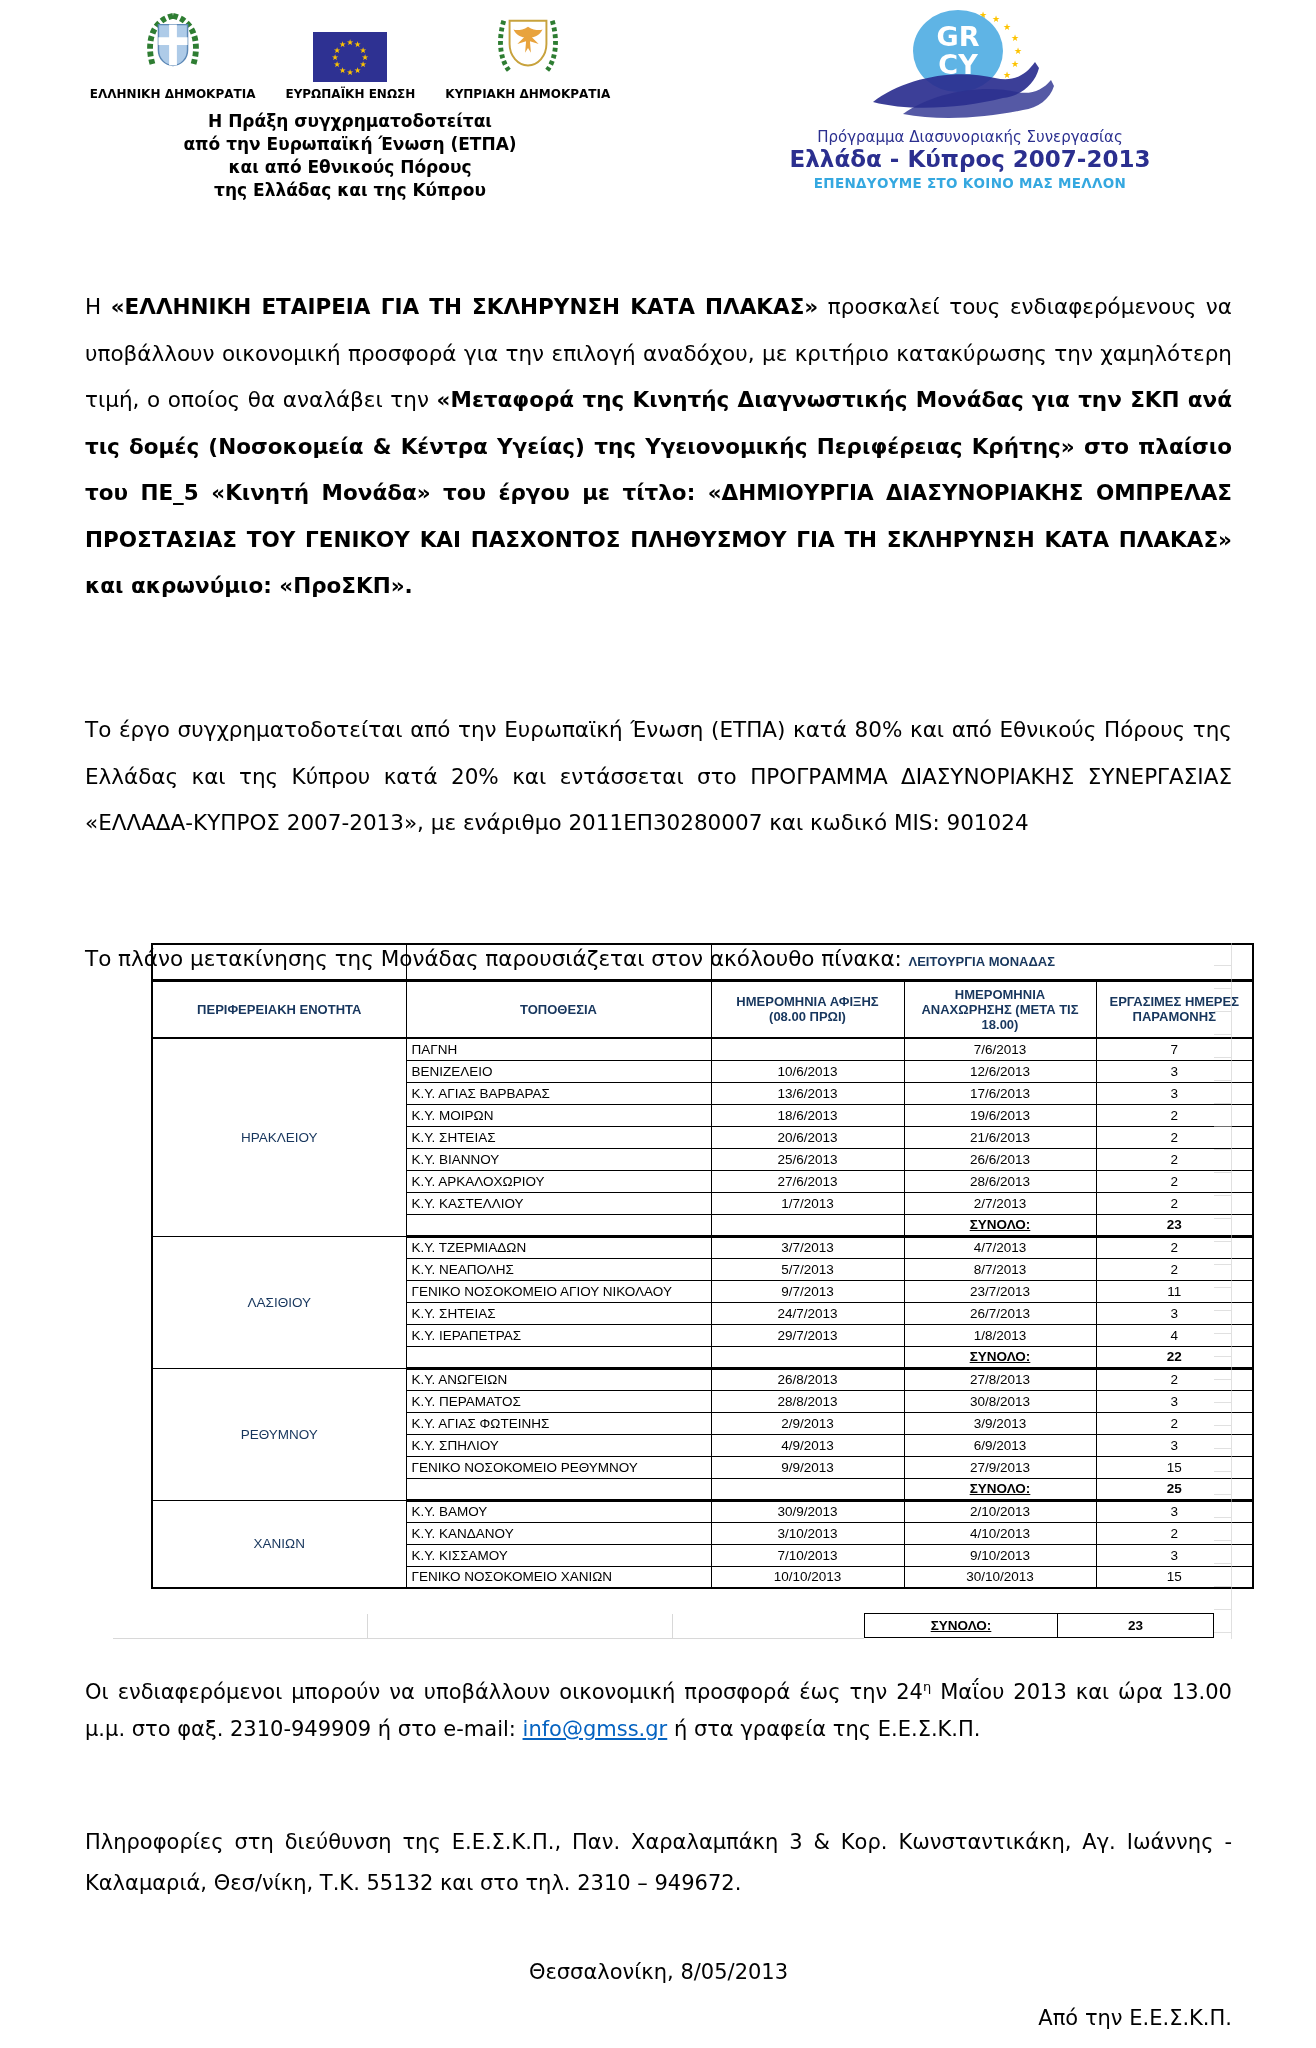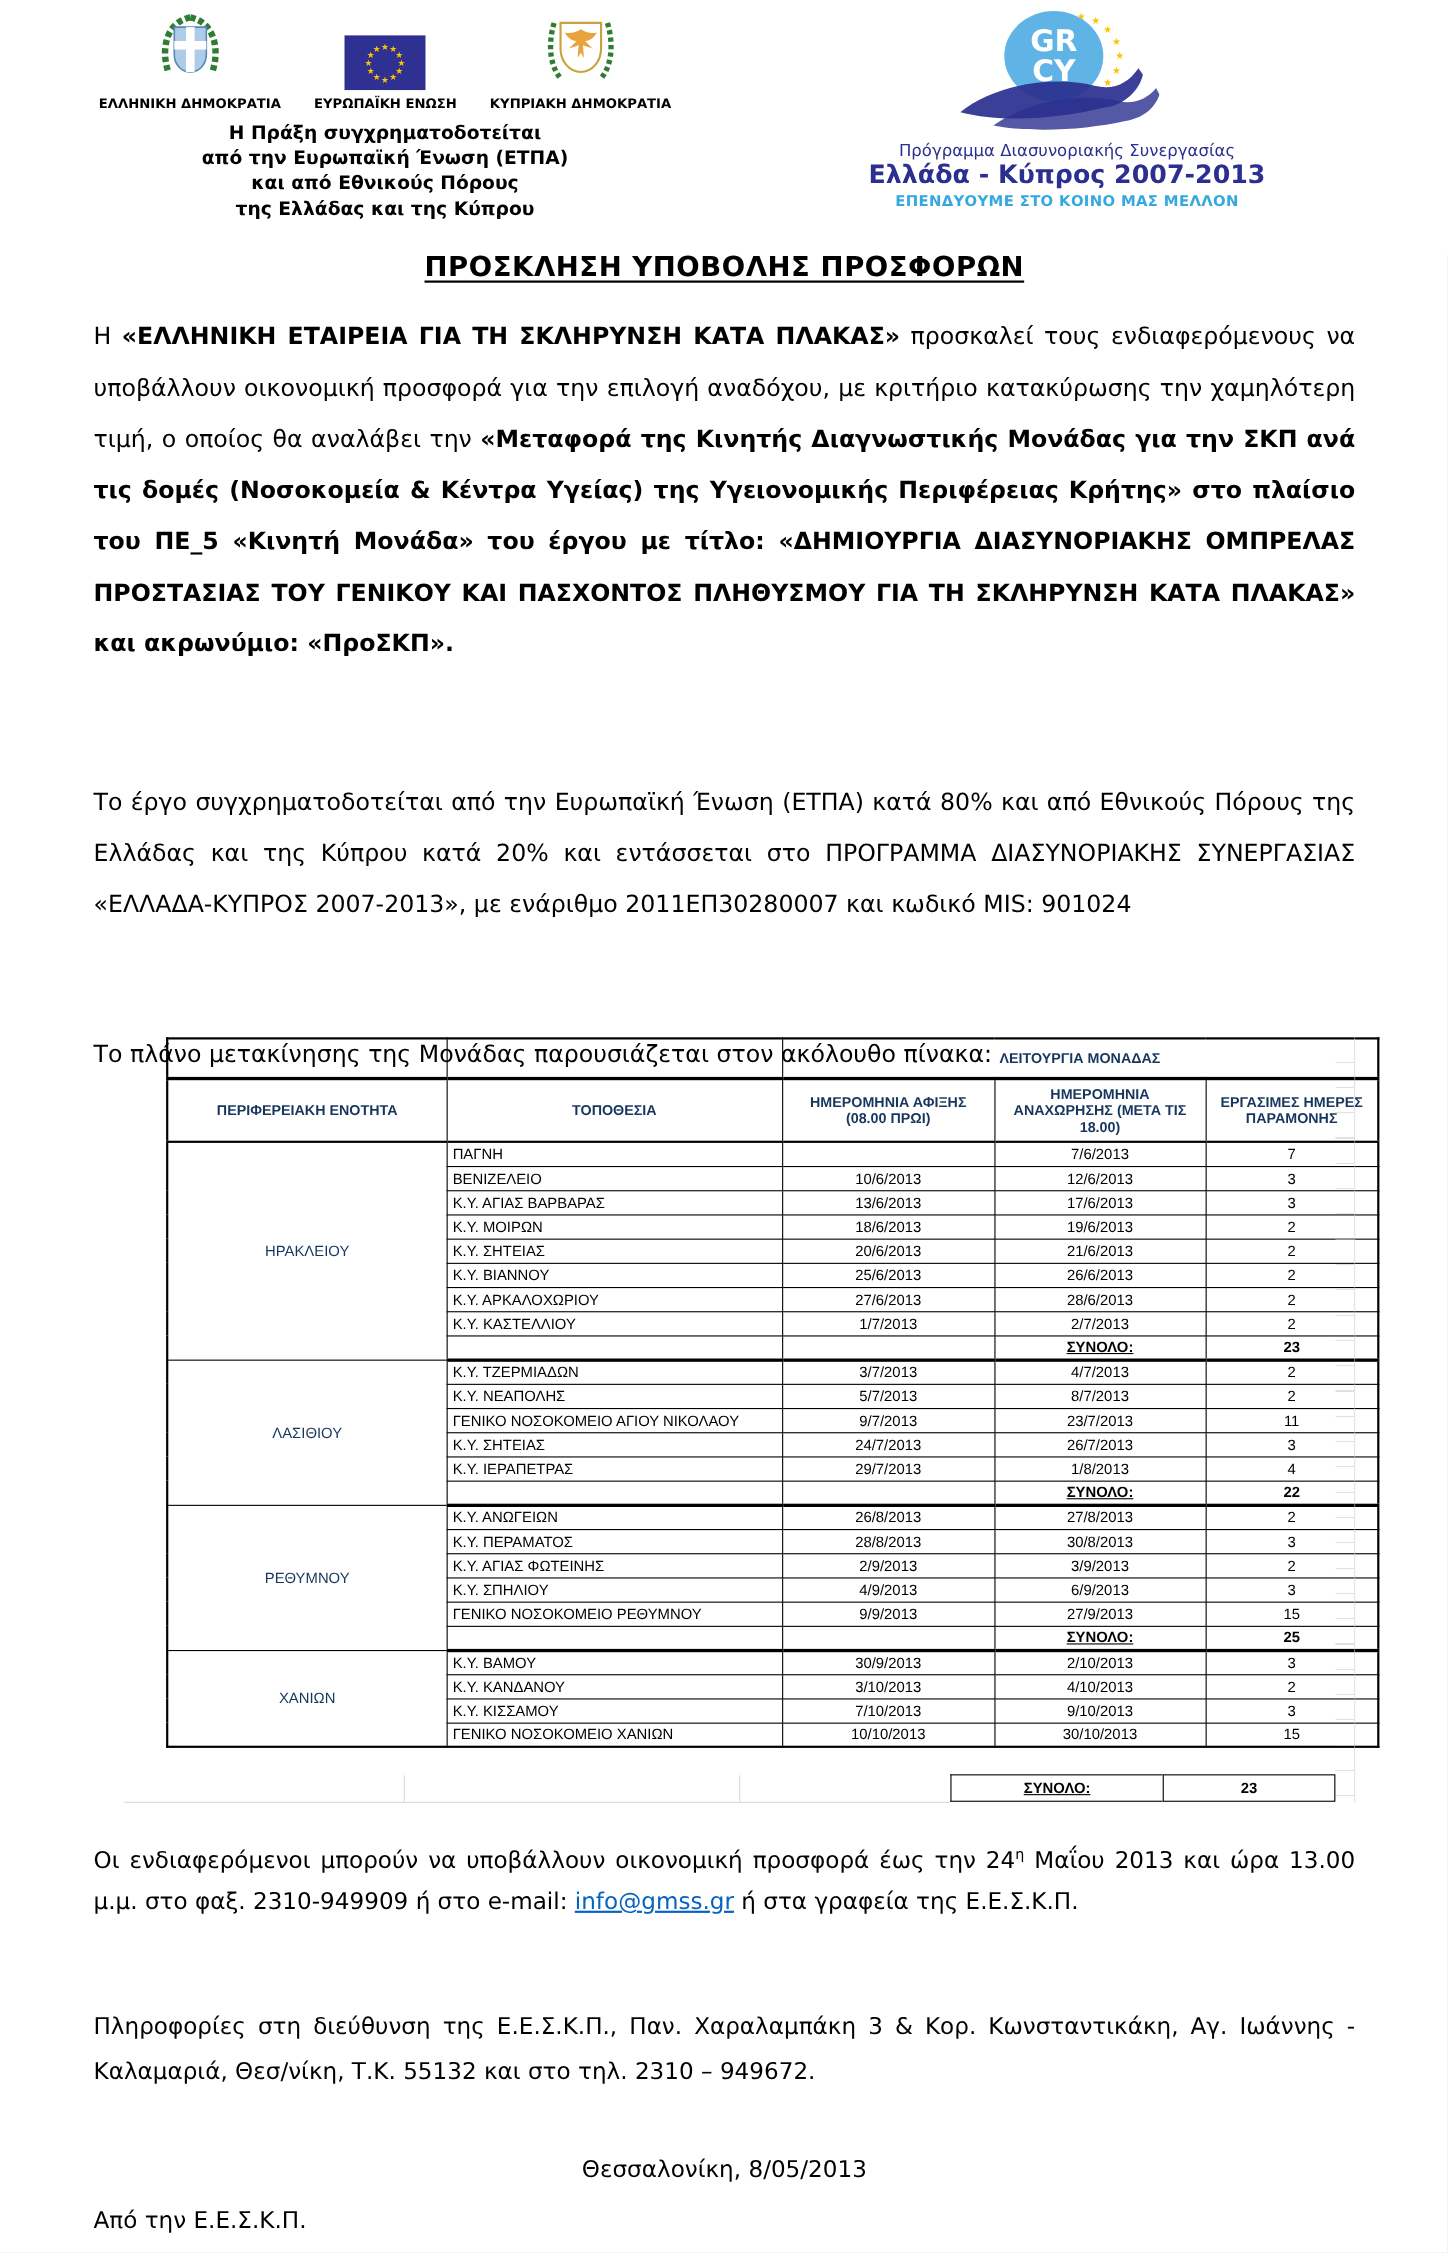--- a/index.html
+++ b/index.html
@@ -64,21 +64,21 @@
   .grid-right{position:absolute;left:1214px;top:943px;width:18px;height:696px;
       border-right:1px solid var(--gray);
       background:repeating-linear-gradient(to bottom,transparent 0 22px,var(--gray) 22px 23px);opacity:.55;}
   .grid-bottom{position:absolute;left:113px;top:1614px;width:751px;height:25px;border-bottom:1px solid var(--gray);opacity:.7;}
   .grid-bottom .vline{position:absolute;top:0;bottom:0;width:1px;background:var(--gray);}
 
   
   .f1{position:absolute;top:1668px;width:100%;font-size:21px;line-height:37px;text-align:justify;}
   .f2{position:absolute;top:1822px;width:100%;font-size:21px;line-height:41px;text-align:justify;}
   .fdate{position:absolute;top:1960px;width:100%;text-align:center;font-size:21px;}
-  .fsign{position:absolute;top:2006px;width:100%;text-align:left;font-size:21px;}
+  .fsign{position:absolute;top:2006px;width:100%;text-align:right;font-size:21px;}
 </style>
 </head>
 <body>
 
 <div class="page">
 
   <div class="hl">
     <div class="logos-row">
       <figure class="logo-fig">
         <svg width="68" height="72" viewBox="0 0 70 72">
@@ -144,21 +144,20 @@
       <text x="103" y="68" font-family="DejaVu Sans" font-weight="bold" font-size="27" fill="#fff" text-anchor="middle">CY</text>
       <path d="M18,96 C48,72 100,62 140,72 C158,76 170,70 180,56 L184,62 C180,78 166,90 148,92 C108,102 56,106 18,96 Z" fill="var(--pdark)" opacity="0.92"></path>
       <path d="M48,108 C78,86 128,78 162,86 C176,89 188,84 196,74 L199,80 C195,93 183,102 168,104 C132,112 84,115 48,108 Z" fill="var(--pdark)" opacity="0.8"></path>
     </svg>
     <div class="prog1">Πρόγραμμα Διασυνοριακής Συνεργασίας</div>
     <div class="prog2">Ελλάδα - Κύπρος 2007-2013</div>
     <div class="prog3">ΕΠΕΝΔΥΟΥΜΕ ΣΤΟ ΚΟΙΝΟ ΜΑΣ ΜΕΛΛΟΝ</div>
   </div>
 
   <div class="content">
-    <div class="title">ΠΡΟΣΚΛΗΣΗ ΥΠΟΒΟΛΗΣ ΠΡΟΣΦΟΡΩΝ</div>
     <p class="para p1"><span>Η </span><span class="b">«ΕΛΛΗΝΙΚΗ ΕΤΑΙΡΕΙΑ ΓΙΑ ΤΗ ΣΚΛΗΡΥΝΣΗ ΚΑΤΑ ΠΛΑΚΑΣ»</span><span> προσκαλεί τους ενδιαφερόμενους να υποβάλλουν οικονομική προσφορά για την επιλογή αναδόχου, με κριτήριο κατακύρωσης την χαμηλότερη τιμή, ο οποίος θα αναλάβει την </span><span class="b">«Μεταφορά της Κινητής Διαγνωστικής Μονάδας για την ΣΚΠ ανά τις δομές (Νοσοκομεία &amp; Κέντρα Υγείας) της Υγειονομικής Περιφέρειας Κρήτης» στο πλαίσιο του ΠΕ_5 «Κινητή Μονάδα» του έργου με τίτλο: «ΔΗΜΙΟΥΡΓΙΑ ΔΙΑΣΥΝΟΡΙΑΚΗΣ ΟΜΠΡΕΛΑΣ ΠΡΟΣΤΑΣΙΑΣ ΤΟΥ ΓΕΝΙΚΟΥ ΚΑΙ ΠΑΣΧΟΝΤΟΣ ΠΛΗΘΥΣΜΟΥ ΓΙΑ ΤΗ ΣΚΛΗΡΥΝΣΗ ΚΑΤΑ ΠΛΑΚΑΣ» και ακρωνύμιο: «ΠροΣΚΠ».</span></p>
     <p class="para p2">Το έργο συγχρηματοδοτείται  από την Ευρωπαϊκή Ένωση (ΕΤΠΑ) κατά 80% και από Εθνικούς Πόρους της Ελλάδας και της Κύπρου κατά 20% και εντάσσεται στο ΠΡΟΓΡΑΜΜΑ ΔΙΑΣΥΝΟΡΙΑΚΗΣ ΣΥΝΕΡΓΑΣΙΑΣ «ΕΛΛΑΔΑ-ΚΥΠΡΟΣ 2007-2013», με ενάριθμο 2011ΕΠ30280007 και κωδικό MIS: 901024</p>
     <p class="para p3">Το πλάνο μετακίνησης της Μονάδας παρουσιάζεται στον ακόλουθο πίνακα:</p>
 
     <div class="f1 para"><span>Οι ενδιαφερόμενοι μπορούν να υποβάλλουν οικονομική προσφορά έως την 24</span><sup>η</sup><span> Μαΐου 2013 και ώρα 13.00 μ.μ. στο φαξ. 2310-949909 ή στο e-mail: </span><a class="link" href="#">info@gmss.gr</a><span> ή στα γραφεία της Ε.Ε.Σ.Κ.Π.</span></div>
     <div class="f2 para">Πληροφορίες στη διεύθυνση της Ε.Ε.Σ.Κ.Π., Παν. Χαραλαμπάκη 3 &amp; Κορ. Κωνσταντικάκη, Αγ. Ιωάννης - Καλαμαριά, Θεσ/νίκη, Τ.Κ. 55132 και στο τηλ. 2310 – 949672.</div>
     <div class="fdate">Θεσσαλονίκη, 8/05/2013</div>
     <div class="fsign">Από την Ε.Ε.Σ.Κ.Π.</div>
   </div>
 

